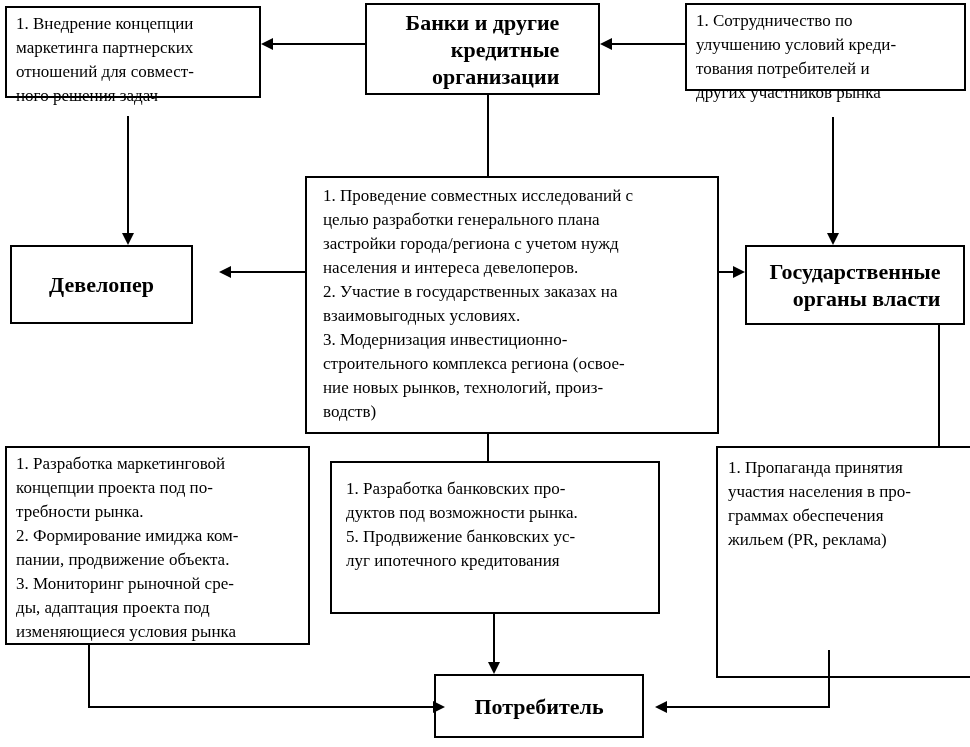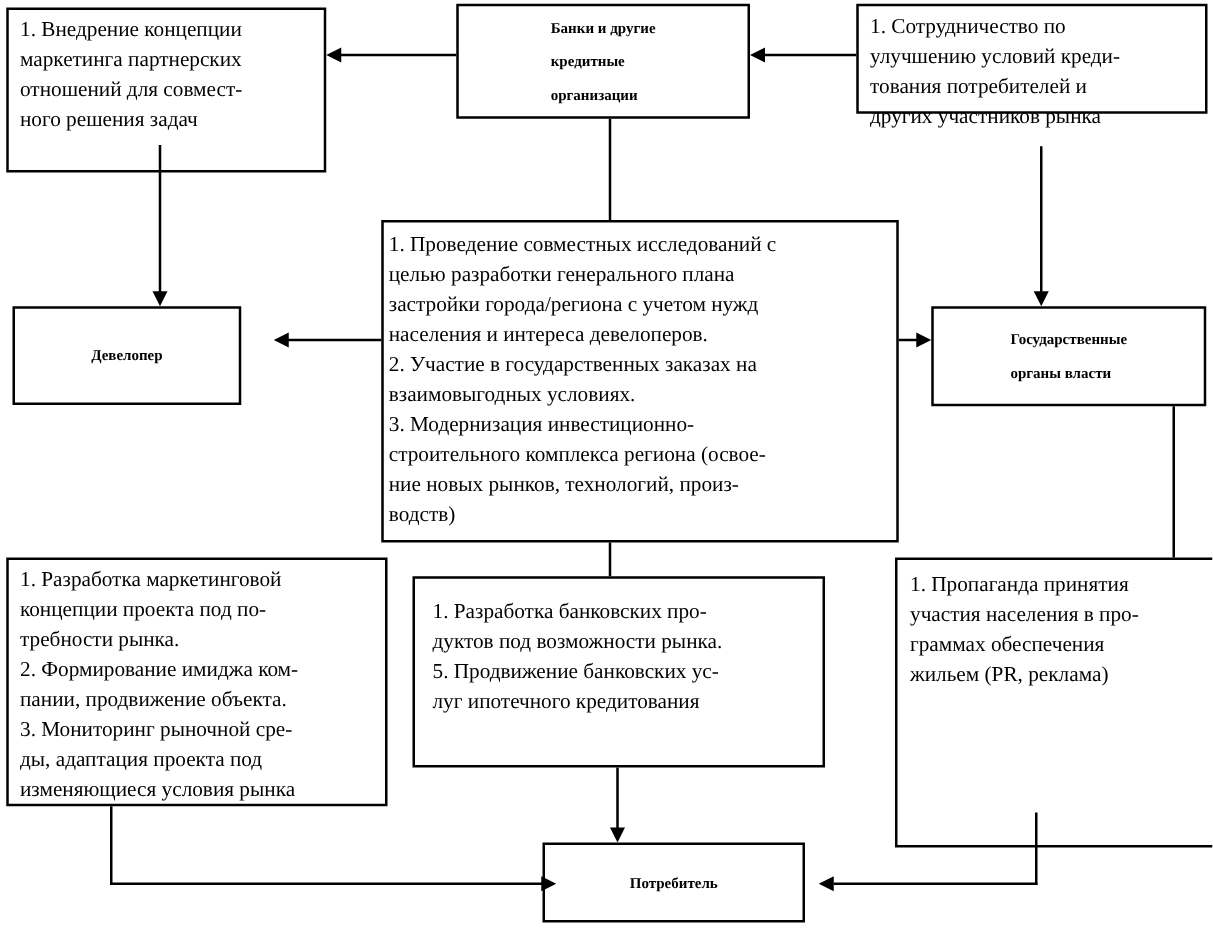--- a/index.html
+++ b/index.html
@@ -2,34 +2,34 @@
 <html><head>
 <meta charset="utf-8">
 <style>
   * { margin:0; padding:0; box-sizing:border-box; }
   html,body { background:#ffffff; }
   body { font-family:"Liberation Serif","DejaVu Serif",serif; color:#000; }
   .canvas { position:relative; width:970px; height:747px; background:#ffffff; overflow:hidden; }
   .box { position:absolute; border:2px solid #000; background:#fff; }
   .txt { white-space:pre-line; font-size:17px; line-height:24px; padding:4px 9px; }
   .box.header { display:flex; align-items:center; justify-content:center; }
-  .htxt { white-space:pre-line; font-weight:bold; font-size:12px; line-height:27px; text-align:left; padding:0; }
+  .htxt { white-space:pre-line; font-weight:bold; font-size:22px; line-height:27px; text-align:right; padding:0; }
   .hline { position:absolute; height:2px; background:#000; }
   .vline { position:absolute; width:2px; background:#000; }
   .arr { position:absolute; width:0; height:0; }
   .arr.left  { border-top:6px solid transparent; border-bottom:6px solid transparent; border-right:12px solid #000; }
   .arr.right { border-top:6px solid transparent; border-bottom:6px solid transparent; border-left:12px solid #000; }
   .arr.down  { border-left:6px solid transparent; border-right:6px solid transparent; border-top:12px solid #000; }
 </style>
 </head>
 <body>
 
 <div class="canvas">
 
-  <div class="box" style="left:5px;top:6px;width:256px;height:132px">
+  <div class="box" style="left:5px;top:6px;width:256px;height:92px">
     <div class="txt">1. Внедрение концепции
 маркетинга партнерских
 отношений для совмест-
 ного решения задач</div>
   </div>
 
   <div class="box header" style="left:365px;top:3px;width:235px;height:92px">
     <div class="htxt">Банки и другие
 кредитные
 организации</div>
@@ -40,21 +40,21 @@
 улучшению условий креди-
 тования потребителей и
 других участников рынка</div>
   </div>
 
   <div class="box header" style="left:10px;top:245px;width:183px;height:79px">
     <div class="htxt">Девелопер</div>
   </div>
 
   <div class="box" style="left:305px;top:176px;width:414px;height:258px">
-    <div class="txt" style="padding:6px 4px">1. Проведение совместных исследований с
+    <div class="txt" style="padding:6px 16px">1. Проведение совместных исследований с
 целью разработки генерального плана
 застройки города/региона с учетом нужд
 населения и интереса девелоперов.
 2. Участие в государственных заказах на
 взаимовыгодных условиях.
 3. Модернизация инвестиционно-
 строительного комплекса региона (освое-
 ние новых рынков, технологий, произ-
 водств)</div>
   </div>

